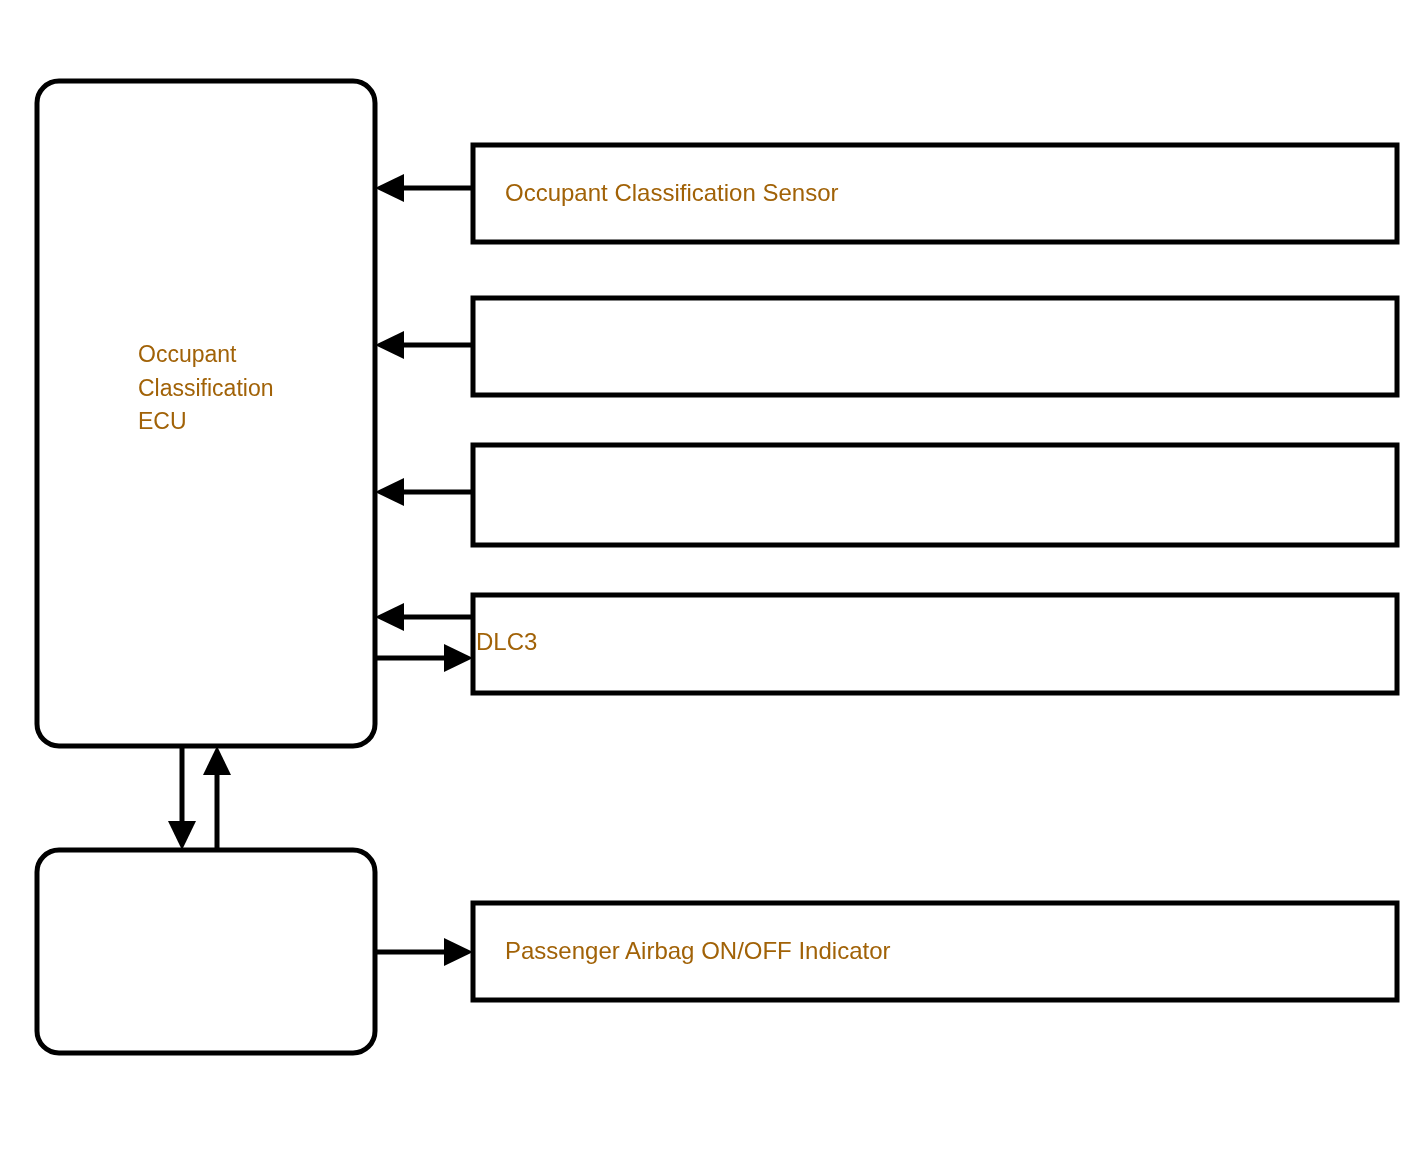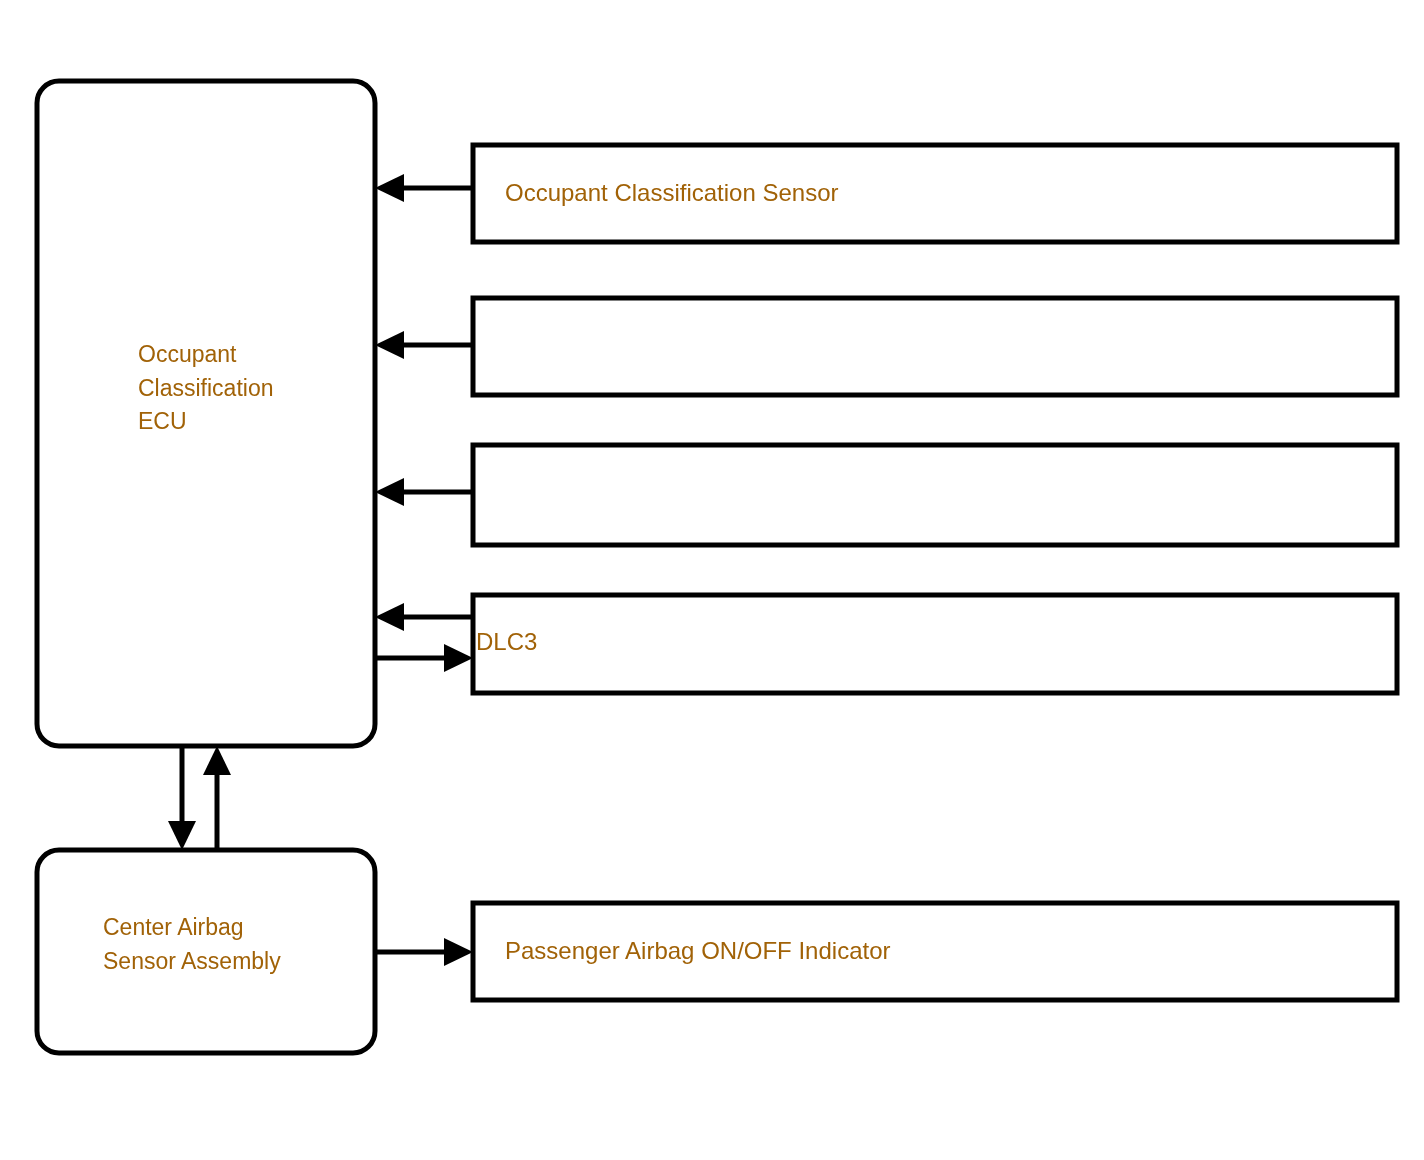--- a/index.html
+++ b/index.html
@@ -100,22 +100,20 @@
     <g>
       <line x1="375" y1="952" x2="451" y2="952" stroke="#000000" stroke-width="5"></line>
       <polygon points="473,952 444,938 444,966" fill="#000000"></polygon>
     </g>
   </svg>
 
   <div class="node-label small" style="left:138px; top:338px;">Occupant
 Classification
 ECU</div>
 
-  <div class="node-label small" style="left:103px; top:911px;">Center Airbag
-Sensor Assembly</div>
 
   <div class="node-label" style="left:505px; top:176px;">Occupant Classification Sensor</div>
 
 
 
   <div class="node-label" style="left:476px; top:625px;">DLC3</div>
 
   <div class="node-label" style="left:505px; top:934px;">Passenger Airbag ON/OFF Indicator</div>
 
 </div>

